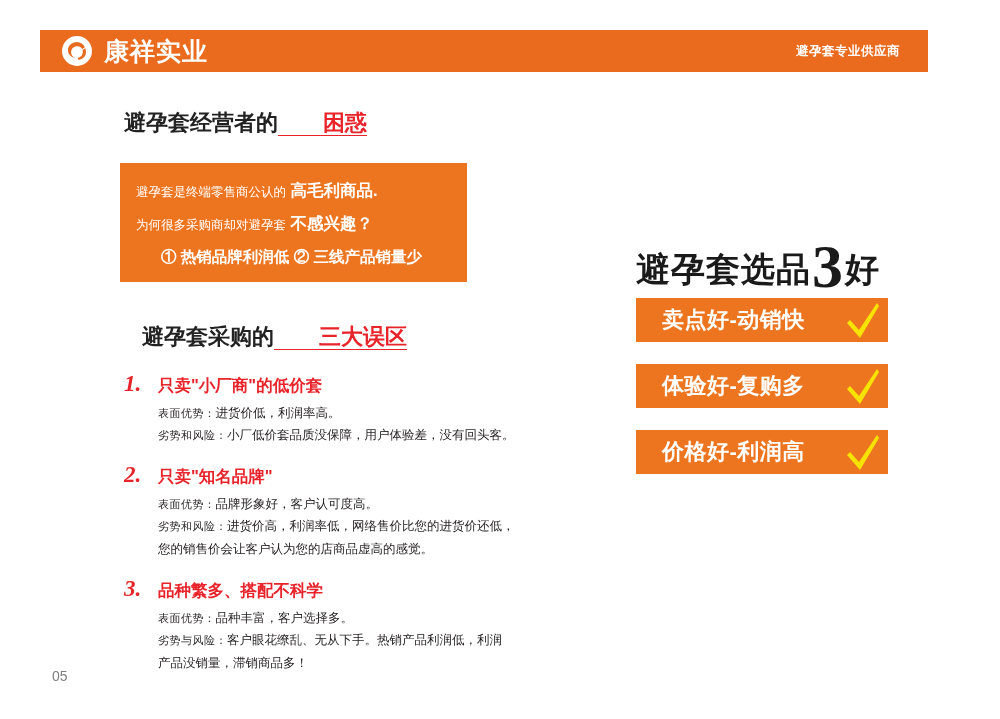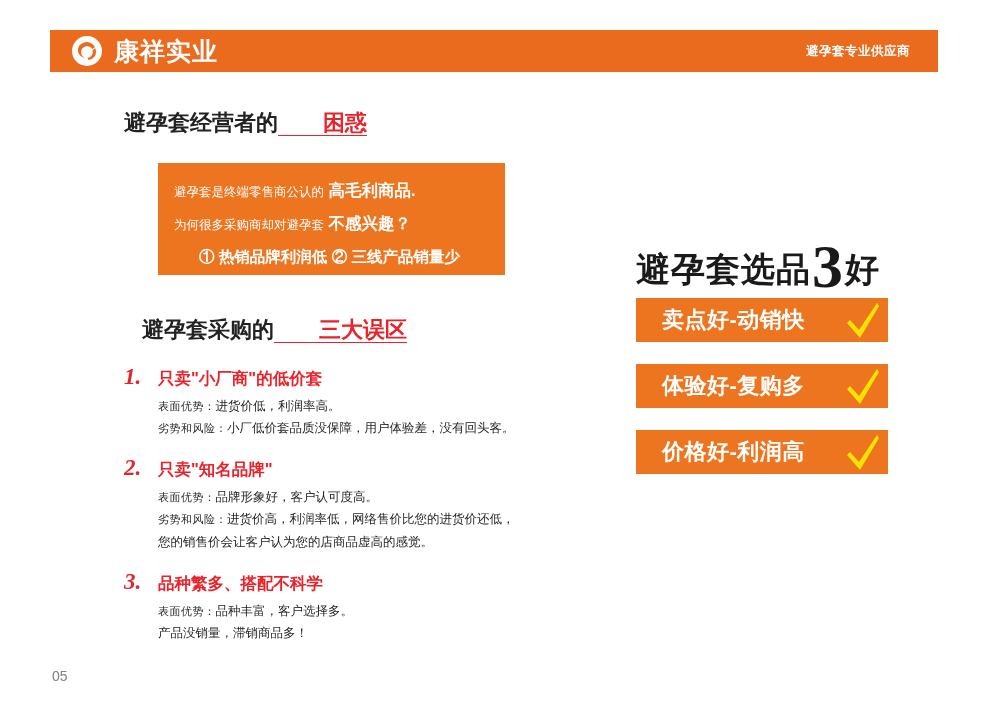--- a/index.html
+++ b/index.html
@@ -14,21 +14,21 @@
     position: relative;
     width: 1000px;
     height: 719px;
     background: #ffffff;
     overflow: hidden;
   }
 
   
   .header {
     position: absolute;
-    left: 50px;
+    left: 40px;
     top: 30px;
     width: 888px;
     height: 42px;
     background: #ea6a1e;
     display: flex;
     align-items: center;
   }
   .logo-mark {
     width: 30px;
     height: 30px;
@@ -83,23 +83,22 @@
   .section-title-1 {
     margin-left: 4px;
   }
 
   
   .callout {
     margin-top: 22px;
     width: 347px;
     background: #ee7520;
     color: #ffffff;
-    padding: 18px 20px 9px 16px;
+    padding: 18px 20px 16px 16px;
     box-sizing: border-box;
-    margin-left: 38px;
   }
   .callout-line {
     line-height: 1.15;
     margin-bottom: 14px;
     white-space: nowrap;
   }
   .callout-line:last-child { margin-bottom: 0; }
   .sm { font-size: 12.5px; }
   .lg { font-size: 16.5px; font-weight: bold; }
   .md { font-size: 15.5px; font-weight: bold; text-align: center; }
@@ -275,20 +274,21 @@
         </div>
       </div>
 
       <div class="mistake">
         <div class="mistake-head">
           <span class="mistake-num">3.</span>
           <span class="mistake-title">品种繁多、搭配不科学</span>
         </div>
         <div class="mistake-body">
           <p><span class="lbl">表面优势：</span><span>品种丰富，客户选择多。</span></p>
+          <p><span class="lbl">劣势与风险：</span><span>客户眼花缭乱、无从下手。热销产品利润低，利润</span></p>
           <p>产品没销量，滞销商品多！</p>
         </div>
       </div>
 
     </div>
   </div>
 
   <div class="right-col">
     <div class="right-title">
       <span>避孕套选品</span>

